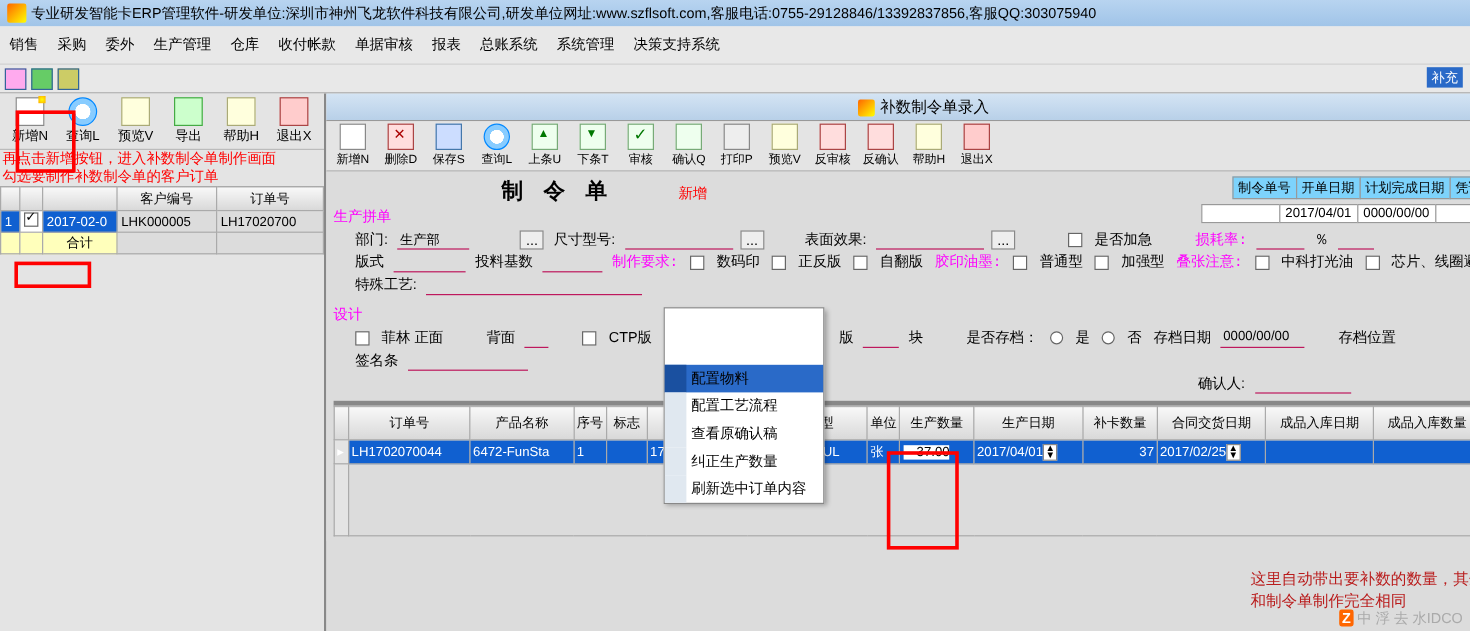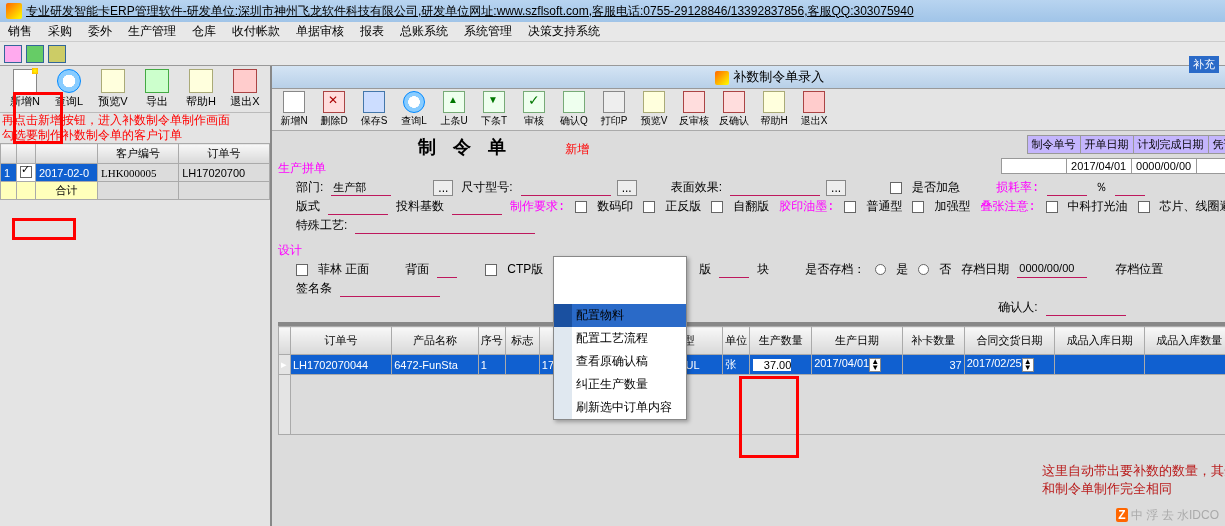--- a/index.html
+++ b/index.html
@@ -1,22 +1,22 @@
 <!DOCTYPE html>
 <html><head>
 <meta charset="utf-8">
 <style>
   * { box-sizing: border-box; margin: 0; padding: 0; font-family: "Microsoft YaHei", SimSun, Arial, sans-serif; }
   body { background: #f0f0f0; overflow: hidden; width: 1225px; height: 526px; position: relative; }
 
   .title-bar { background: linear-gradient(#b8d4f0,#a0c4e8); height: 22px; padding: 2px 6px; font-size: 12px; display:flex; align-items:center; }
   .title-bar .logo { width: 16px; height:16px; background:linear-gradient(135deg,#f60,#ff0); margin-right:4px; border-radius:2px;}
-  .title-bar .txt { flex:1;text-decoration:underline; }
-
-  .menu-bar { background:#e8e8e8; height:20px; display:flex; align-items:center; font-size:12px; border-bottom:1px solid #ccc;}
+  .title-bar .txt { flex:1; }
+
+  .menu-bar { background:#e8e8e8; height:32px; display:flex; align-items:center; font-size:12px; border-bottom:1px solid #ccc;}
   .menu-bar span { padding:2px 8px; cursor:pointer; }
 
   .sys-toolbar { background:#e8e8e8; height:24px; display:flex; align-items:center; padding:2px 4px; border-bottom:1px solid #999;}
   .sys-toolbar .ico { width:18px;height:18px; margin-right:4px; background:#69c; border:1px solid #369; }
 
   .workspace { display:flex; height:460px; }
 
   .left-pane { width:296px; background:#e4e4e4; border-right:2px solid #888; display:flex; flex-direction:column;}
   .left-pane .tb { display:flex; background:#e4e4e4; padding:3px; gap:0; border-bottom:1px solid #bbb;}
   .tb .btn { width:44px; text-align:center; font-size:11px; cursor:pointer; }
@@ -58,21 +58,21 @@
   .i-prn{background:#eee;border:1px solid #888;}
   .i-prev{background:#ffd;border:1px solid #aa7;}
   .i-rev{background:#fdd;border:1px solid #a44;}
   .i-help{background:#ffd;border:1px solid #aa7;}
   .i-exit{background:#fcc;border:1px solid #a44;}
 
   .form-area{ background:#dcdcdc; padding:4px 6px; font-size:12px; position:relative;}
   .form-title{font-size:18px;font-weight:bold;letter-spacing:6px;display:inline-block;margin-left:140px;}
   .tag-new{color:#f00;margin-left:50px;}
   .hdr-fields{display:inline-flex;align-items:center;float:right;font-size:11px;}
-  .hdr-fields .hf{border:1px solid #999;background:#c4b5fd;padding:1px 4px;margin-left:-1px;}
+  .hdr-fields .hf{border:1px solid #999;background:#7dd3fc;padding:1px 4px;margin-left:-1px;}
   .hdr-fields .hv{border:1px solid #999;background:#fff;padding:1px 4px;margin-left:-1px;min-width:66px;text-align:center;}
 
   .grp-label{color:#f0f;font-size:12px;margin:2px 0;}
   .row{display:flex;align-items:center;margin:2px 16px;font-size:12px;flex-wrap:nowrap;gap:6px;white-space:nowrap;}
   .row label{margin:0 2px;}
   .tf{border:1px solid #888;background:#fff;height:16px;padding:0 2px;font-size:11px;}
   .tf.u{border:none;border-bottom:1px solid #be185d;background:transparent;}
   .cb{width:12px;height:12px;border:1px solid #666;background:#fff;margin:0 2px;}
   .rb{width:11px;height:11px;border:1px solid #666;border-radius:50%;background:#fff;margin:0 2px;}
   .magenta{color:#f0f;font-family:Liberation Mono, monospace;}
@@ -154,21 +154,21 @@
         <th style="width:16px;"></th>
         <th style="width:18px;"></th>
         <th style="width:62px;"></th>
         <th>客户编号</th>
         <th>订单号</th>
       </tr>
       <tr class="sel">
         <td>1</td>
         <td style="background:#fff;text-align:center;"><span class="cbx on"></span></td>
         <td>2017-02-0</td>
-        <td style="background:#dcdcdc;color:#000;font-family:Liberation Serif, serif;">LHK000005</td>
+        <td style="background:#dcdcdc;color:#000;">LHK000005</td>
         <td style="background:#dcdcdc;color:#000;">LH17020700</td>
       </tr>
       <tr class="sum">
         <td></td>
             <td></td>
             <td style="text-align:center;">合计</td>
             <td style="background:#dcdcdc;"></td>
             <td style="background:#dcdcdc;"></td>
       </tr>
     </tbody>

